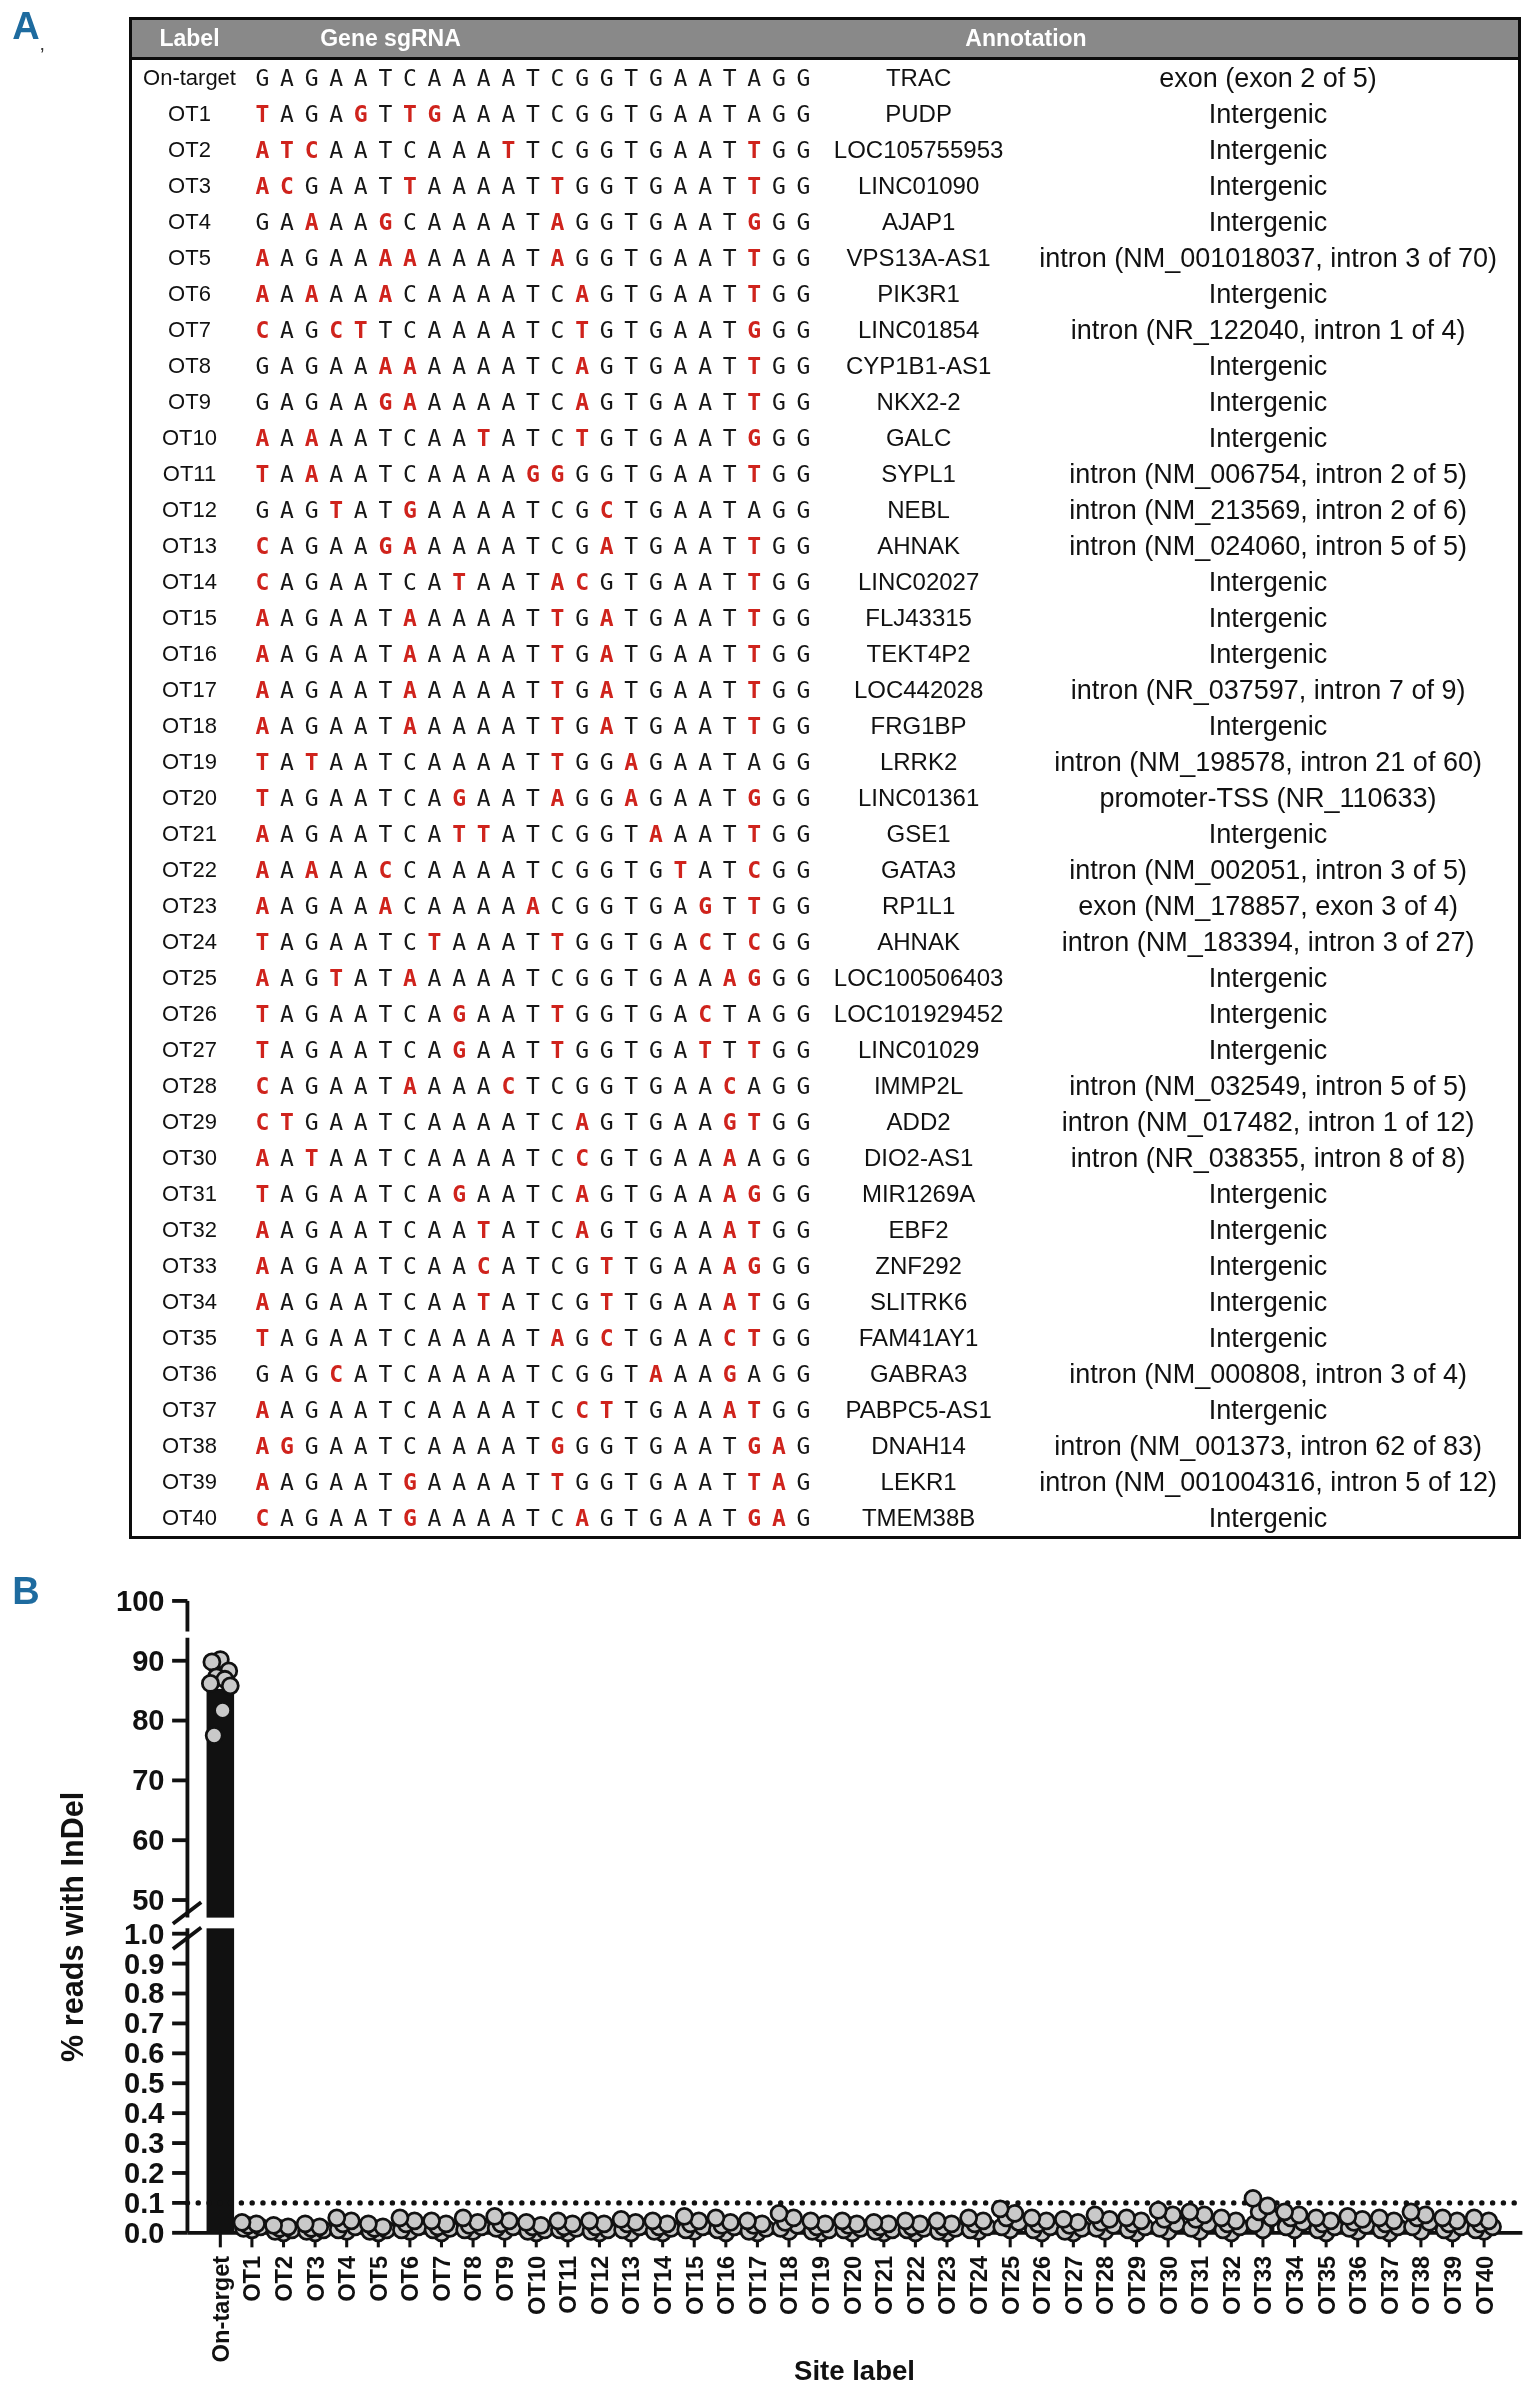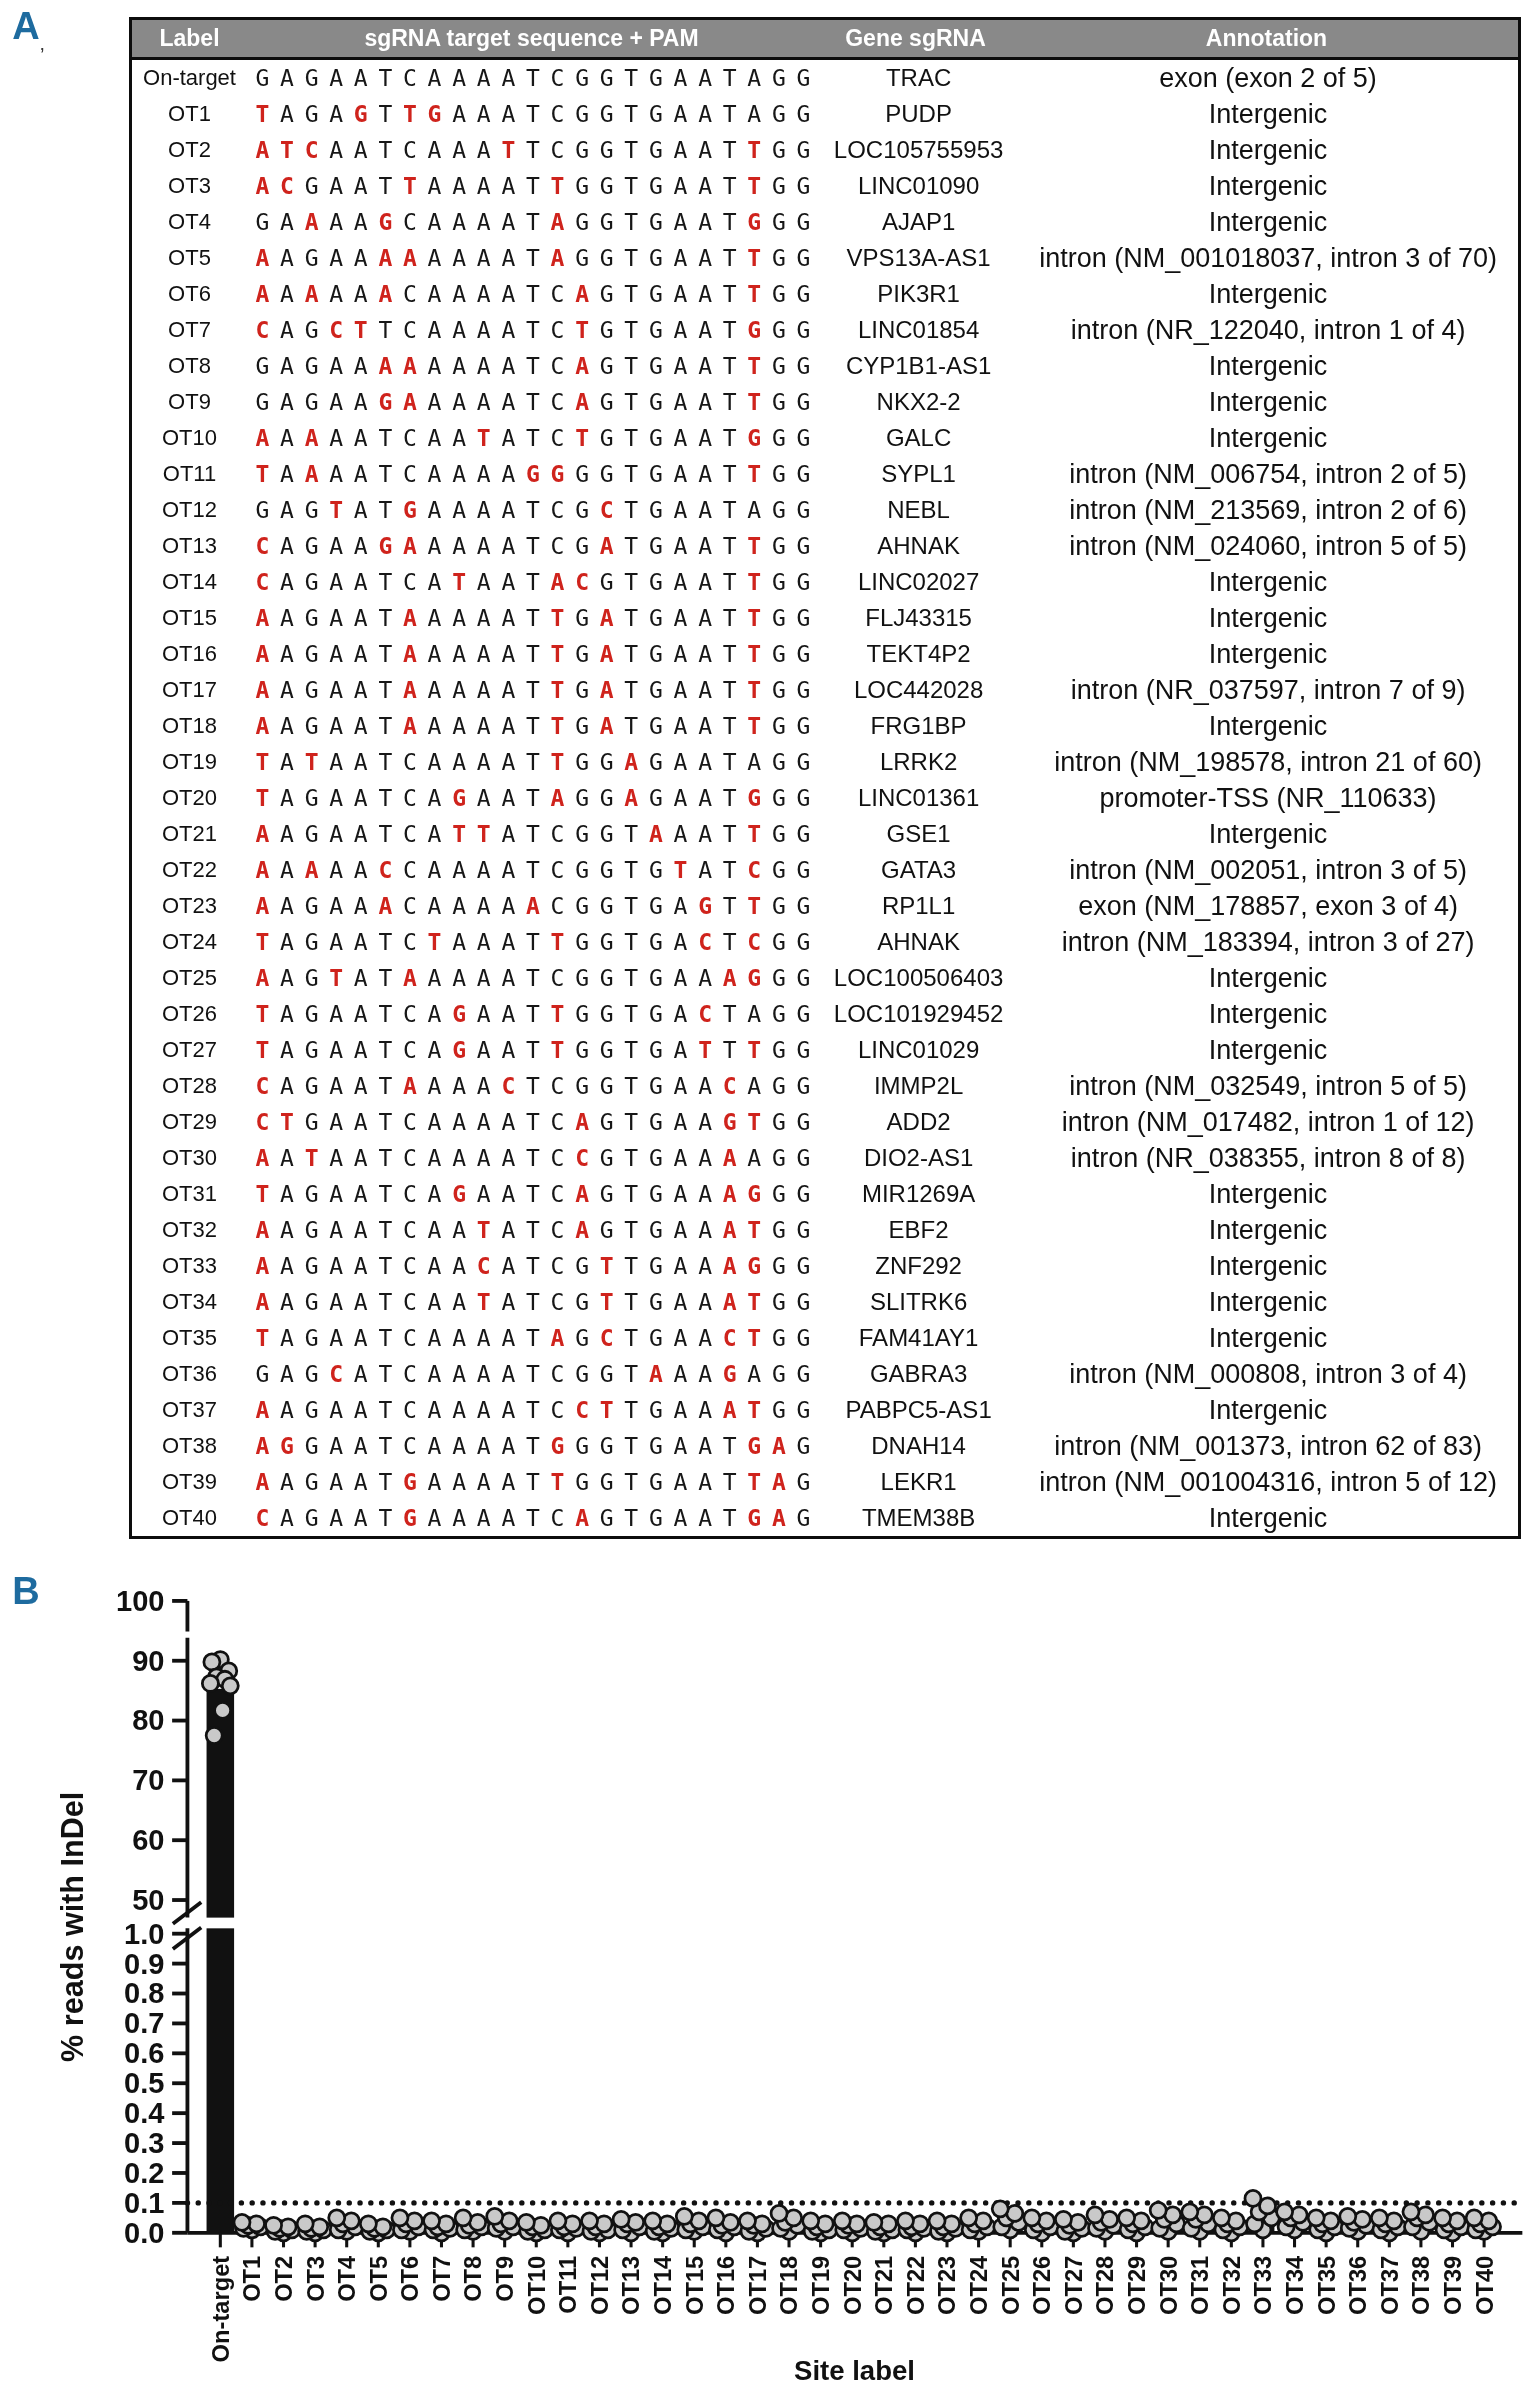--- a/index.html
+++ b/index.html
@@ -17,20 +17,21 @@
   .stray{position:absolute;left:40px;top:44px;font-size:20px;color:#333;}
 
   
   #ot-table{
     position:absolute;left:129px;top:17px;width:1386px;
     border:3.8px solid #0d0d0d;background:#fff;
   }
   #ot-header{
     display:flex;height:37px;background:#898989;border-bottom:3.1px solid #0d0d0d;
     align-items:center;
+    gap:44px;
   }
   .hcell{
     color:#ffffff;font-weight:bold;font-size:23px;text-align:center;
     white-space:nowrap;
   }
   .c-label{width:115px;flex:0 0 115px;}
   .c-seq{width:569px;flex:0 0 569px;}
   .c-gene{width:199px;flex:0 0 199px;}
   .c-ann{flex:1 1 auto;}
   .trow{display:flex;height:36px;align-items:center;}
@@ -50,21 +51,20 @@
 </style>
 </head>
 <body>
 
 <span id="panelA-label" class="panel-label">A</span>
 <span class="stray">’</span>
 
 <div id="ot-table">
   <div id="ot-header">
     <div class="hcell c-label">Label</div>
-    <div class="hcell c-seq">sgRNA target sequence + PAM</div>
     <div class="hcell c-gene">Gene sgRNA</div>
     <div class="hcell c-ann">Annotation</div>
   </div>
   <div id="ot-body">
       <div class="trow">
         <div class="cell-label c-label">On-target</div>
         <div class="seqwrap c-seq">
           <span class="base">G</span>
           <span class="base">A</span>
           <span class="base">G</span>

